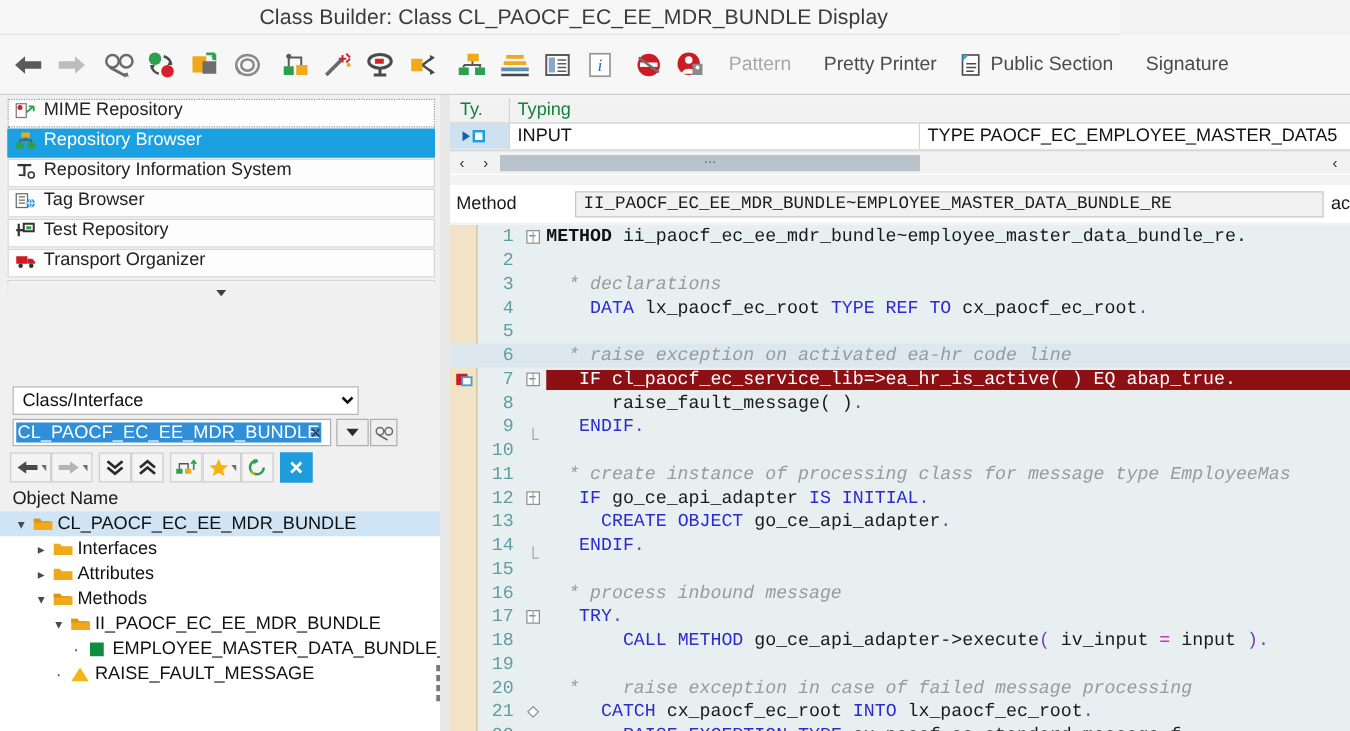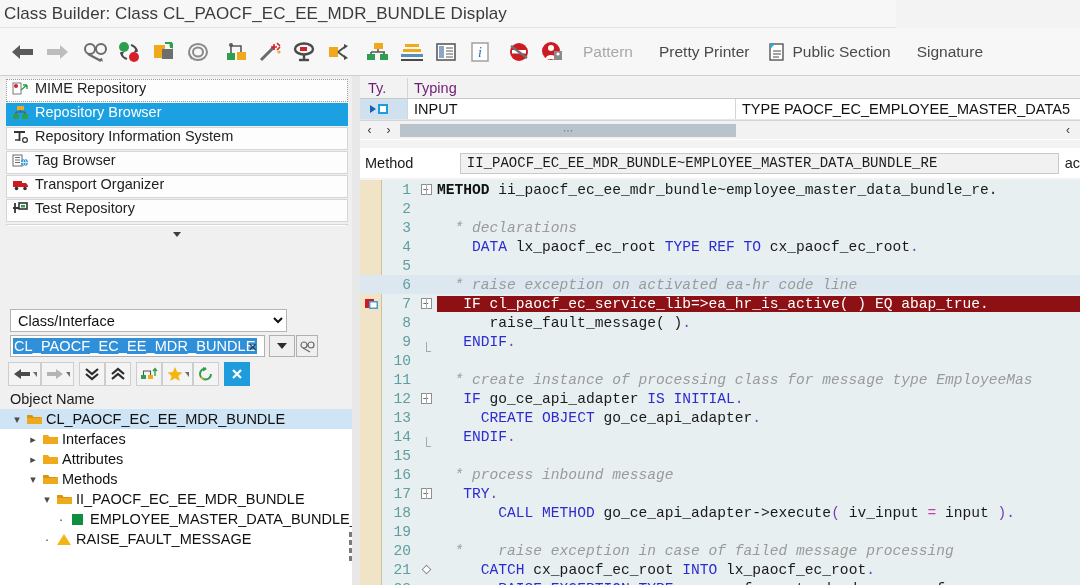--- a/index.html
+++ b/index.html
@@ -10,22 +10,23 @@
     background: #ffffff;
     font-family: "Liberation Sans", sans-serif;
   }
   #app { position: relative; width: 1080px; height: 585px; background:#f3f3f3; }
 
   
   .titlebar {
     position: absolute; left:0; top:0; width:896px; height:28px;
     background:#f7f7f7;
     display:flex; align-items:center;
-    padding-left:4px;
+    padding-left:22px;
     border-bottom:1px solid #e3e3e3;
+    justify-content:center;
   }
   .titlebar .ttl { font-size:17px; color:#3b3b3b; letter-spacing:.1px; white-space:nowrap; }
 
   
   .toolbar {
     position:absolute; left:0; top:28px; width:1080px; height:48px;
     background:#f7f7f7;
     display:flex; align-items:center;
     border-bottom:1px solid #cfcfcf;
     padding-left:6px;
@@ -131,21 +132,21 @@
 
   .vsplit { position:absolute; left:347px; top:445px; width:8px; height:50px;
     display:flex; flex-direction:column; align-items:center; justify-content:center; gap:3px; }
   .vsplit i { width:5px; height:5px; background:#7a7a7a; display:block; }
 
   .panelgap { position:absolute; left:352px; top:76px; width:8px; height:509px; background:#e8e8e8; }
 
   
   .paramtable { position:absolute; left:360px; top:78px; width:720px; height:62px; background:#fff; }
   .ptr { display:flex; height:21px; align-items:stretch; font-size:14.5px; }
-  .phead { background:#f2f2f2; color:#701a75; border-bottom:1px solid #c8c8c8; }
+  .phead { background:#f2f2f2; color:#15803d; border-bottom:1px solid #c8c8c8; }
   .pc-ty { width:48px; border-right:1px solid #d5d5d5; display:flex; align-items:center; padding-left:8px; }
   .pc-par { width:328px; border-right:1px solid #d5d5d5; display:flex; align-items:center; padding-left:6px; }
   .pc-typ { flex:1; display:flex; align-items:center; padding-left:6px; }
   .pbody { background:#ffffff; color:#111; border-bottom:1px solid #e6e6e6; }
   .pbody .pc-ty { background:#cfe0ef; justify-content:flex-start; gap:2px; padding-left:10px; }
   .selmark { width:0;height:0;border-top:4px solid transparent;border-bottom:4px solid transparent;border-left:6px solid #1262b3; }
   .sqr { width:10px;height:10px;border:2px solid #1f9cdb;background:#fff; }
   .hscrollrow { display:flex; height:19px; align-items:center; background:#f2f2f2; border-top:1px solid #d5d5d5; }
   .hsarrow { width:19px; height:17px; display:flex; align-items:center; justify-content:center; font-size:12px; color:#333; }
   .hsthumb { width:336px; height:13px; background:#b9c3cc; margin-left:2px; display:flex; align-items:center; justify-content:center; color:#6a6a6a; font-size:10px;}
@@ -381,38 +382,38 @@
             <circle cx="12.5" cy="9.5" r="3.4" fill="#2a8fd4"></circle>
             <path d="M9.1 9.5 L15.9 9.5 M12.5 6.1 A5 5 0 0 1 12.5 12.9 A5 5 0 0 1 12.5 6.1" fill="none" stroke="#fff" stroke-width=".8"></path>
           </svg>
         </span>
         <span class="navtext">Tag Browser</span>
       </div>
 
       <div class="navitem">
         <span class="navicon">
           <svg width="17" height="15" viewBox="0 0 17 15">
+            <rect x="7" y="2" width="8" height="6" fill="none" stroke="#333" stroke-width="1.6"></rect>
+            <rect x="9" y="4" width="4" height="2.5" fill="#2e9e4f"></rect>
+            <path d="M3 2 L3 12 M1 7 L7 7" stroke="#333" stroke-width="1.8"></path>
+          </svg>
+        </span>
+        <span class="navtext">Test Repository</span>
+      </div>
+
+      <div class="navitem">
+        <span class="navicon">
+          <svg width="17" height="15" viewBox="0 0 17 15">
             <rect x="1" y="4" width="9" height="6" fill="#cc1b22"></rect>
             <path d="M10 6 L14 6 L16 8.5 L16 10 L10 10 Z" fill="#cc1b22"></path>
             <circle cx="4.5" cy="11.5" r="1.8" fill="#333"></circle>
             <circle cx="13" cy="11.5" r="1.8" fill="#333"></circle>
           </svg>
         </span>
         <span class="navtext">Transport Organizer</span>
-      </div>
-
-      <div class="navitem">
-        <span class="navicon">
-          <svg width="17" height="15" viewBox="0 0 17 15">
-            <rect x="7" y="2" width="8" height="6" fill="none" stroke="#333" stroke-width="1.6"></rect>
-            <rect x="9" y="4" width="4" height="2.5" fill="#2e9e4f"></rect>
-            <path d="M3 2 L3 12 M1 7 L7 7" stroke="#333" stroke-width="1.8"></path>
-          </svg>
-        </span>
-        <span class="navtext">Test Repository</span>
       </div>
     </div>
 
     <div class="navpartial"></div>
     <div class="caretrow">
         <span class="cd"></span>
       </div>
 
     <div class="selectwrap">
       <select class="cmb">

